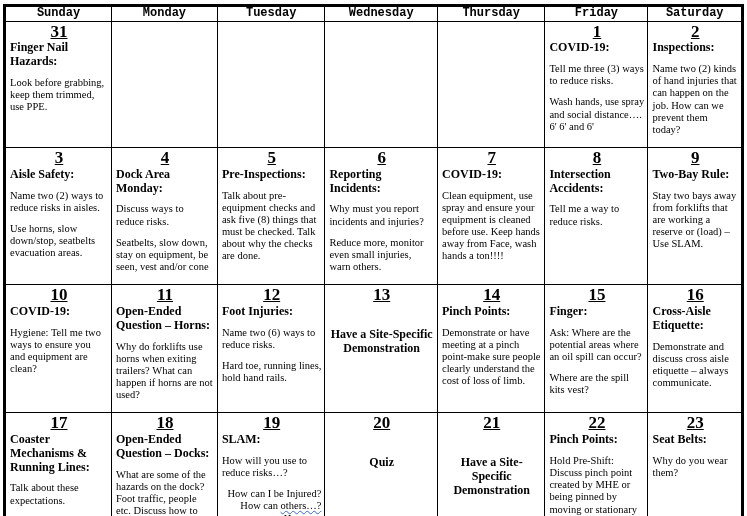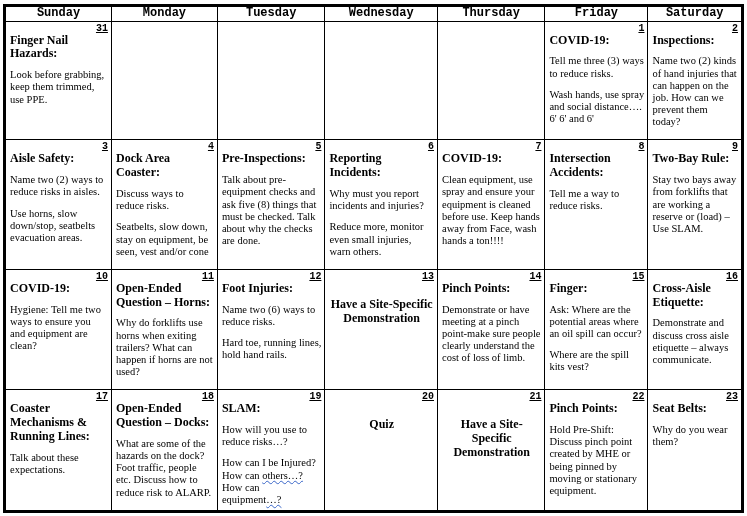--- a/index.html
+++ b/index.html
@@ -22,25 +22,25 @@
     border:1px solid #000;vertical-align:top;
     padding:1px 3px 2px 4px;
     font-family:"Liberation Serif",serif;font-size:10.5px;line-height:1.16;
     overflow:hidden;
   }
   tbody tr:nth-child(1) td{height:84px}
   tbody tr:nth-child(2) td{height:90px}
   tbody tr:nth-child(3) td{height:92px}
   tbody tr:nth-child(4) td{height:95px}
   tbody tr:nth-child(5) td{height:93px}
-  .date{text-align:right;font-weight:bold;text-decoration:underline;font-size:10px;line-height:1.1;font-family:Liberation Mono, monospace;}
+  .date{text-align:center;font-weight:bold;text-decoration:underline;font-size:17px;line-height:1.1;}
   .heading{font-weight:bold;font-size:12px;line-height:1.15;margin:0 0 8px 0;}
-  .heading.center{text-align:center;margin-top:16px;}
+  .heading.center{text-align:center;margin-top:23px;}
   td p{margin:0 0 9px 0;}
-  td p.tight{margin:0;}
+  td p.tight{margin:0;text-align:right;}
   .u{}
   .wavy{
     text-decoration:underline;text-decoration-style:wavy;
     text-decoration-color:var(--wavy,#3a66c8);
     text-decoration-thickness:1px;text-underline-offset:1px;
   }
 </style>
 </head>
 <body style="color: rgb(0, 0, 0); background: rgb(255, 255, 255);">
 
@@ -91,21 +91,21 @@
         </tr>
         <tr>
           <td>
             <div class="date">3</div>
             <div class="heading">Aisle Safety:</div>
             <p><span>Name two (2) ways to reduce risks in aisles.</span></p>
             <p><span>Use horns, slow down/stop, seatbelts evacuation areas.</span></p>
           </td>
           <td>
             <div class="date">4</div>
-            <div class="heading">Dock Area Coaster:</div>
+            <div class="heading">Dock Area Monday:</div>
             <p><span>Discuss ways to reduce risks.</span></p>
             <p><span>Seatbelts, slow down, stay on equipment, be seen, vest and/or cone</span></p>
           </td>
           <td>
             <div class="date">5</div>
             <div class="heading">Pre-Inspections:</div>
             <p><span>Talk about pre-equipment checks and ask five (8) things that must be checked. Talk about why the checks are done.</span></p>
           </td>
           <td>
             <div class="date">6</div>

